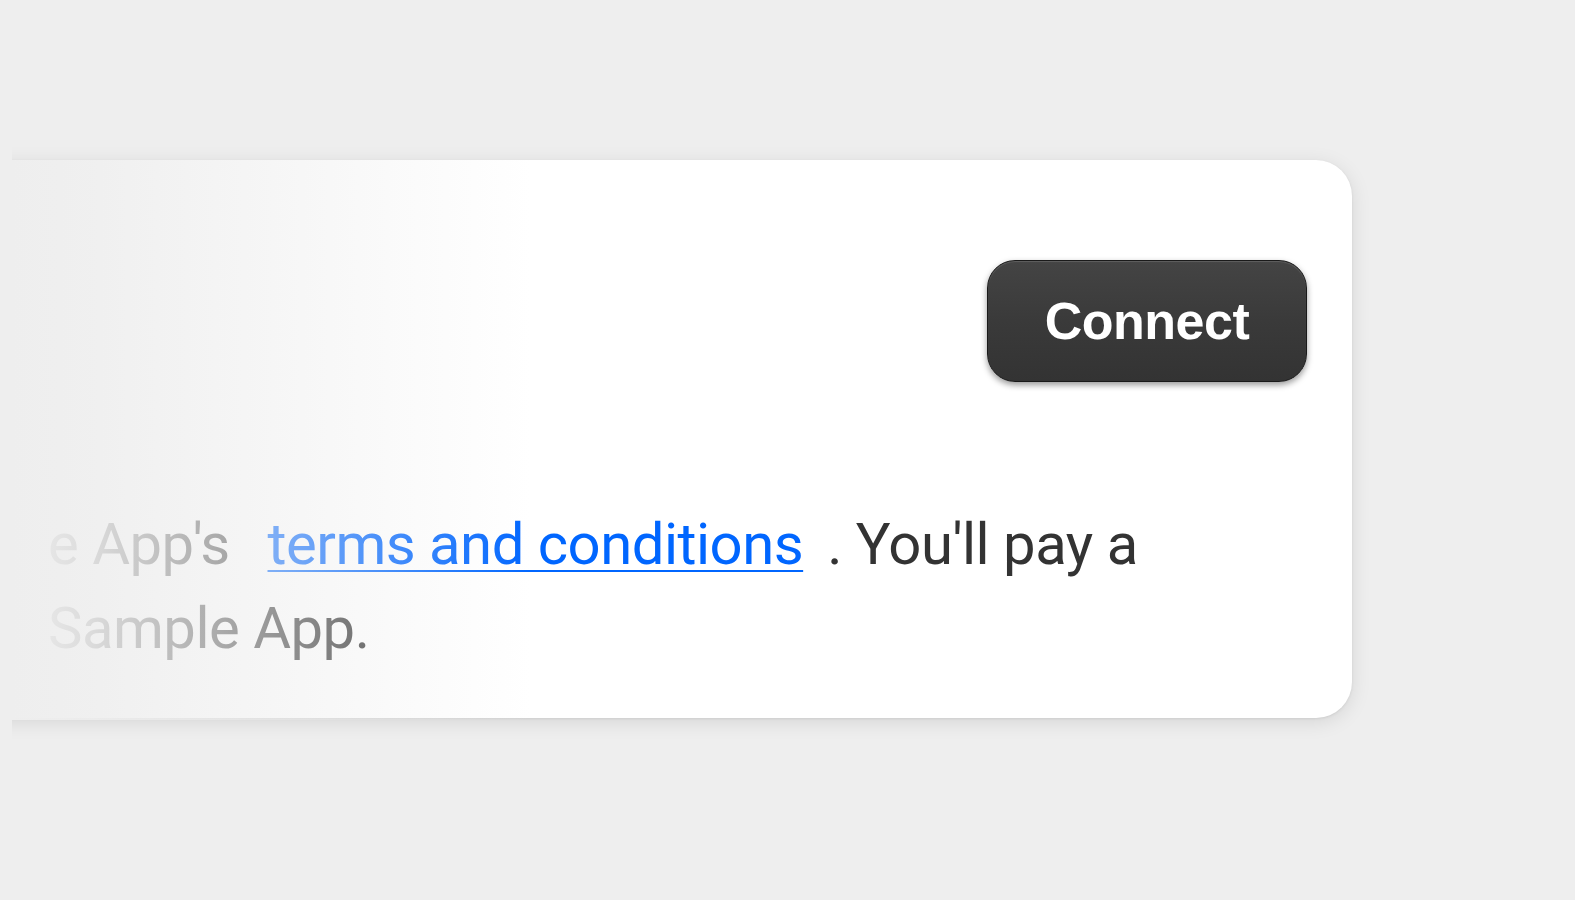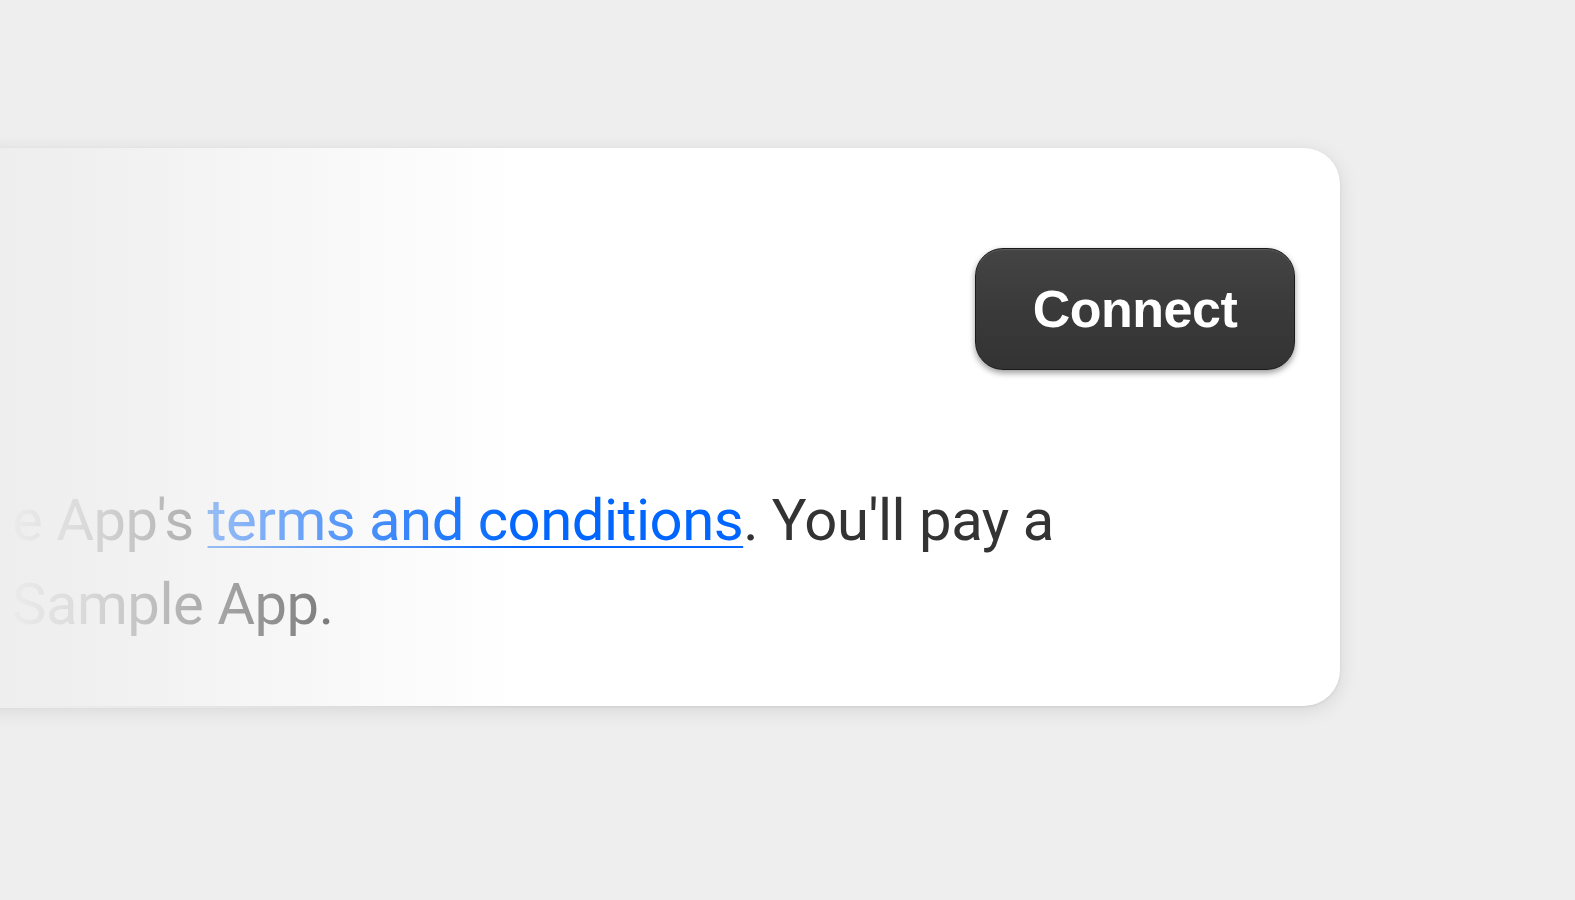--- a/index.html
+++ b/index.html
@@ -1,17 +1,17 @@
 <!DOCTYPE html>
 <html><head>
   <meta charset="utf-8">
   <style>
     * {
       margin: 0;
-      padding: 0;
+      padding: 12px;
       box-sizing: border-box;
     }
     
     body {
       width: 1575px;
       height: 900px;
       background-color: #eeeeee;
       font-family: -apple-system, BlinkMacSystemFont, 'Segoe UI', Roboto, Helvetica, Arial, sans-serif;
       overflow: hidden;
       position: relative;

